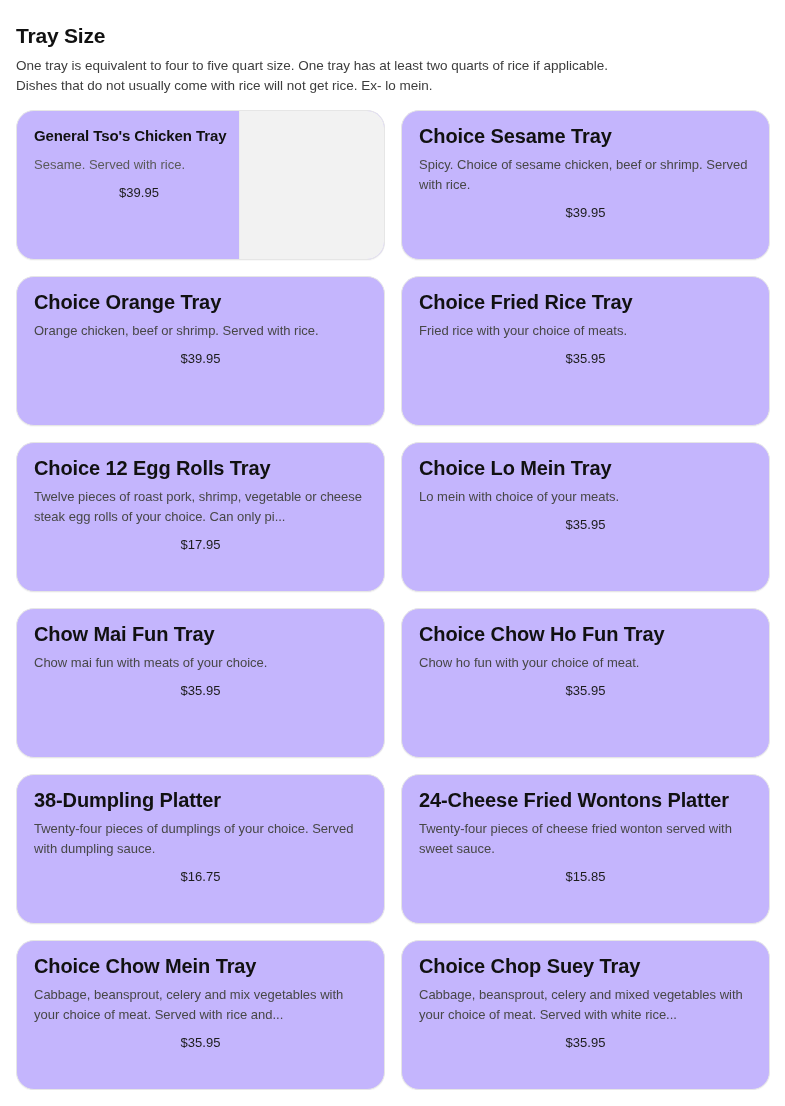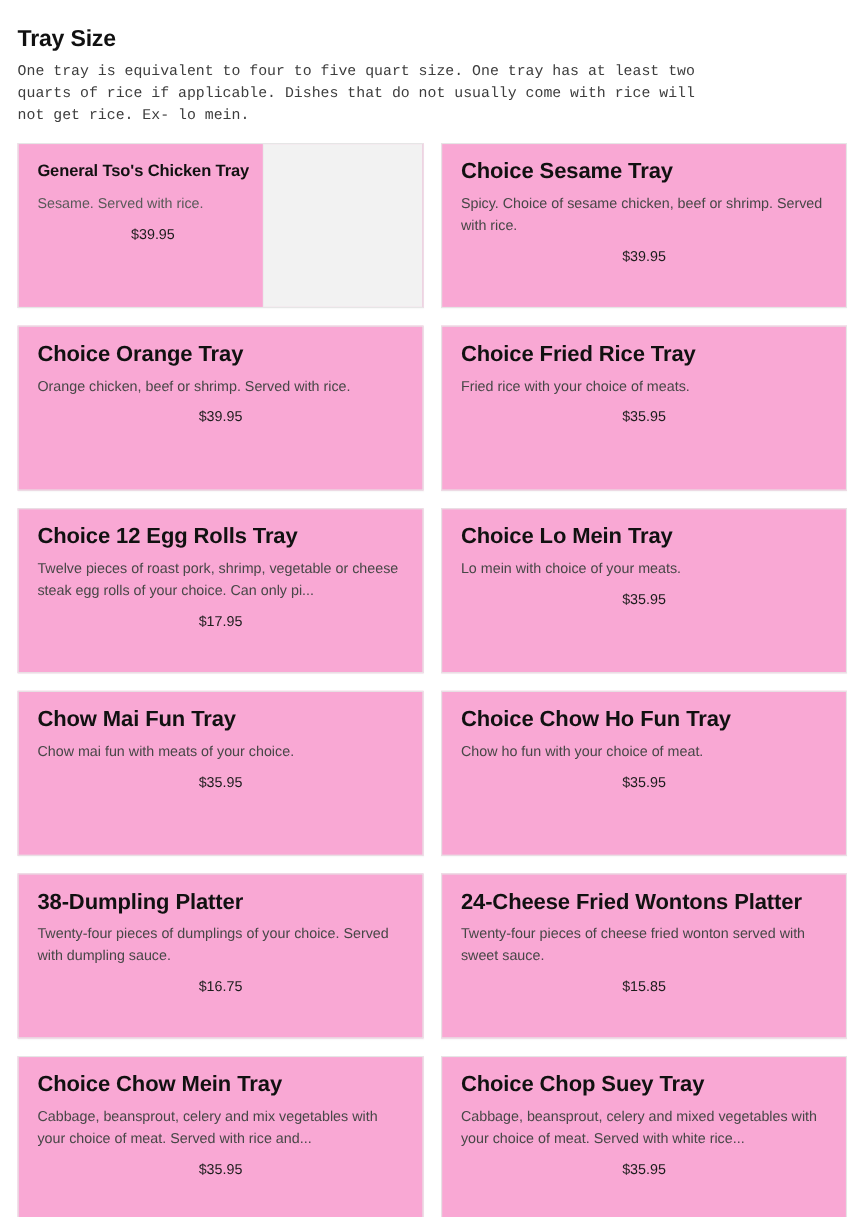--- a/index.html
+++ b/index.html
@@ -25,33 +25,32 @@
     letter-spacing: -0.2px;
     margin: 4px 0 8px 0;
     color: #111111;
   }
   .section-desc {
     font-size: 13.5px;
     line-height: 20px;
     color: #3d3d3d;
     margin: 0 0 14px 0;
     max-width: 755px;
-    font-family: Liberation Mono, monospace;
   }
   .grid {
     display: grid;
     grid-template-columns: 369px 369px;
     column-gap: 16px;
     row-gap: 16px;
   }
   .card {
     position: relative;
-    background: #f9a8d4;
+    background: #c4b5fd;
     border: 1px solid #e6e6e6;
-    border-radius: 0;
+    border-radius: 18px;
     box-sizing: border-box;
     min-height: 150px;
     padding: 16px 17px 14px 17px;
     overflow: hidden;
     box-shadow: 0 1px 1px rgba(0,0,0,0.03);
   }
   .card-title {
     font-size: 20px;
     font-weight: bold;
     color: #111111;

